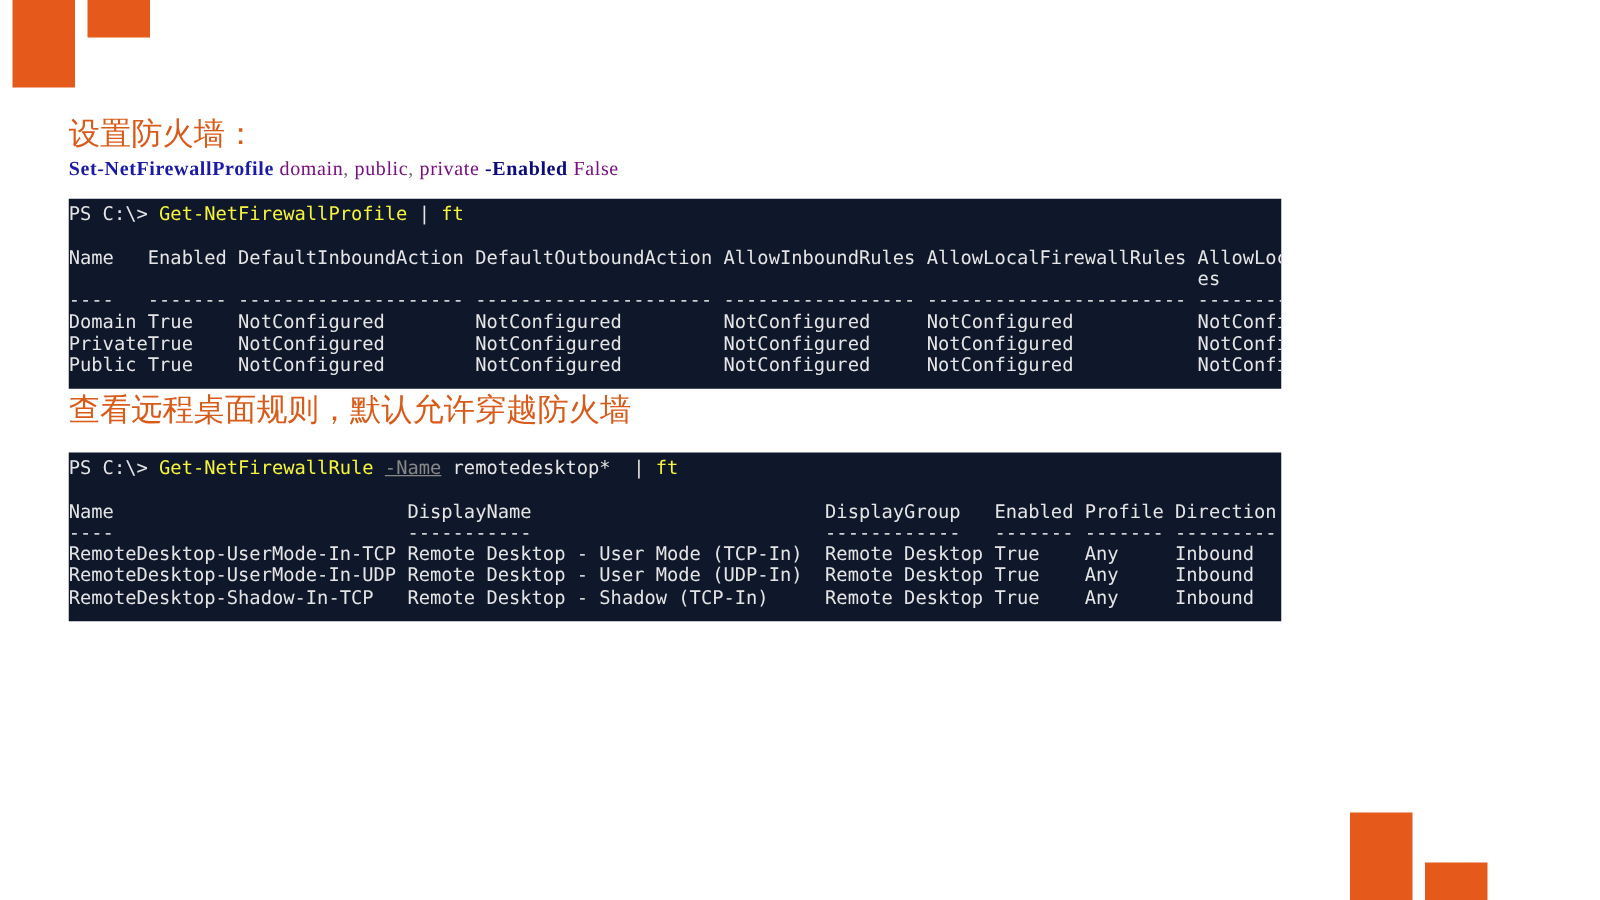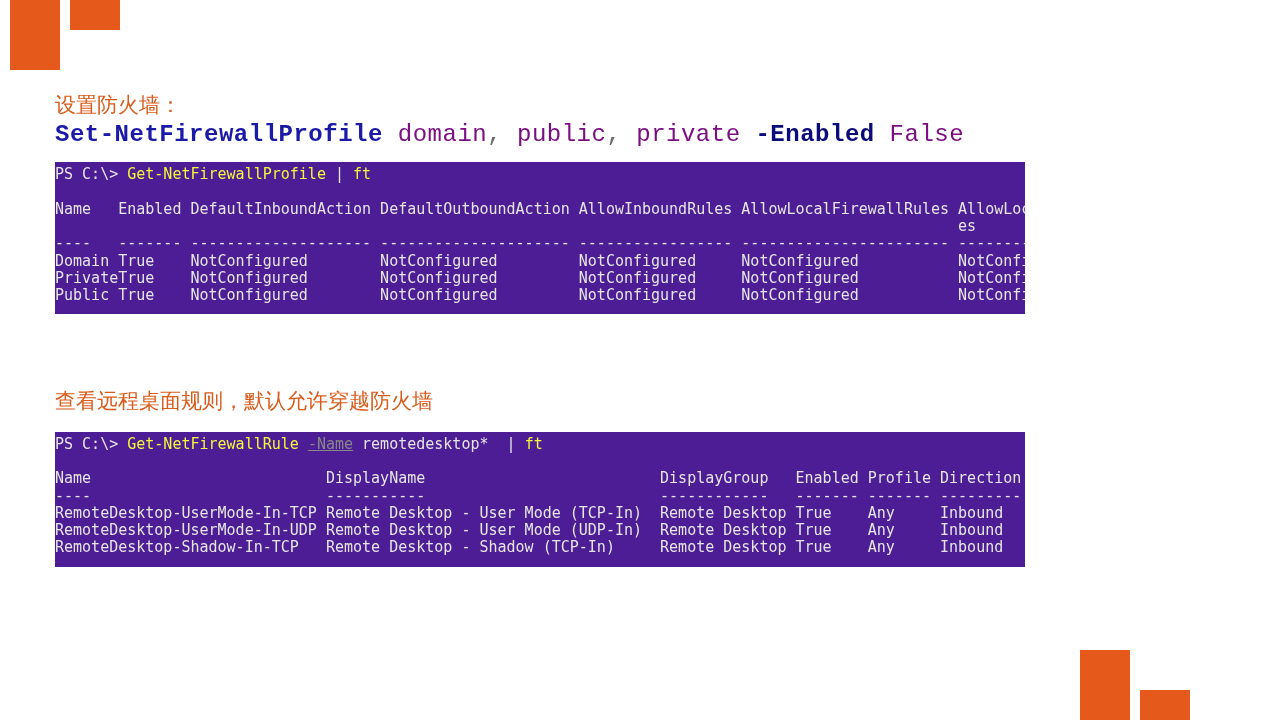--- a/index.html
+++ b/index.html
@@ -55,53 +55,52 @@
     background: #e55a1b;
   }
   .content {
     position: absolute;
     top: 90px;
     left: 55px;
     right: 55px;
   }
   .heading {
     color: #d95b1a;
-    font-size: 21px;
+    font-size: 25px;
     line-height: 1.4;
     margin: 0 0 2px 0;
   }
   .cmd-line {
-    font-family: Liberation Mono, monospace;
-    font-size: 24px;
+    font-family: Liberation Serif, serif;
+    font-size: 16px;
     margin-bottom: 14px;
     letter-spacing: 0.5px;
   }
   .cmd-line .kw { color: #1a1aa6; font-weight: bold; }
   .cmd-line .arg { color: #7a0e82; }
   .cmd-line .gray { color: #6a6a6a; }
   .cmd-line .param { color: #0b0b7a; font-weight: bold; }
 
   .terminal {
-    background: #4c1d95;
+    background: #0f172a;
     color: #e5e5e5;
     font-family: "SimSun", "NSimSun", "Consolas", monospace;
     font-size: 15px;
     line-height: 1.15;
     padding: 4px 0 10px 0;
     white-space: pre;
     overflow: hidden;
     width: 970px;
   }
   .terminal .prompt { color: #e5e5e5; }
   .terminal .ps-cmd { color: #f5f53d; }
   .terminal .ps-param { color: #888888; text-decoration: underline; }
   .terminal .ps-white { color: #e5e5e5; }
 
   .section2 {
-    margin-top: 72px;
   }
 </style>
 </head>
 <body>
 
 <div class="deco-top">
   <div class="bar1"></div>
   <div class="bar2"></div>
 </div>
 <div class="deco-bottom">

